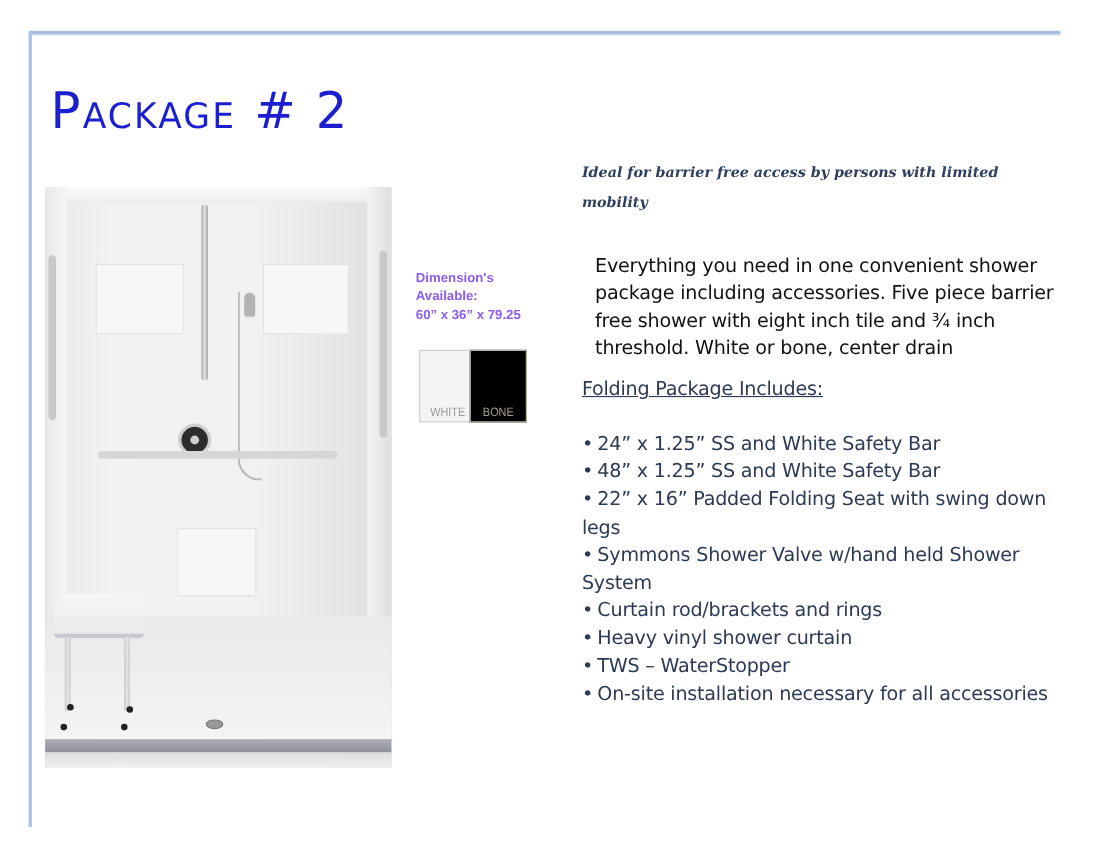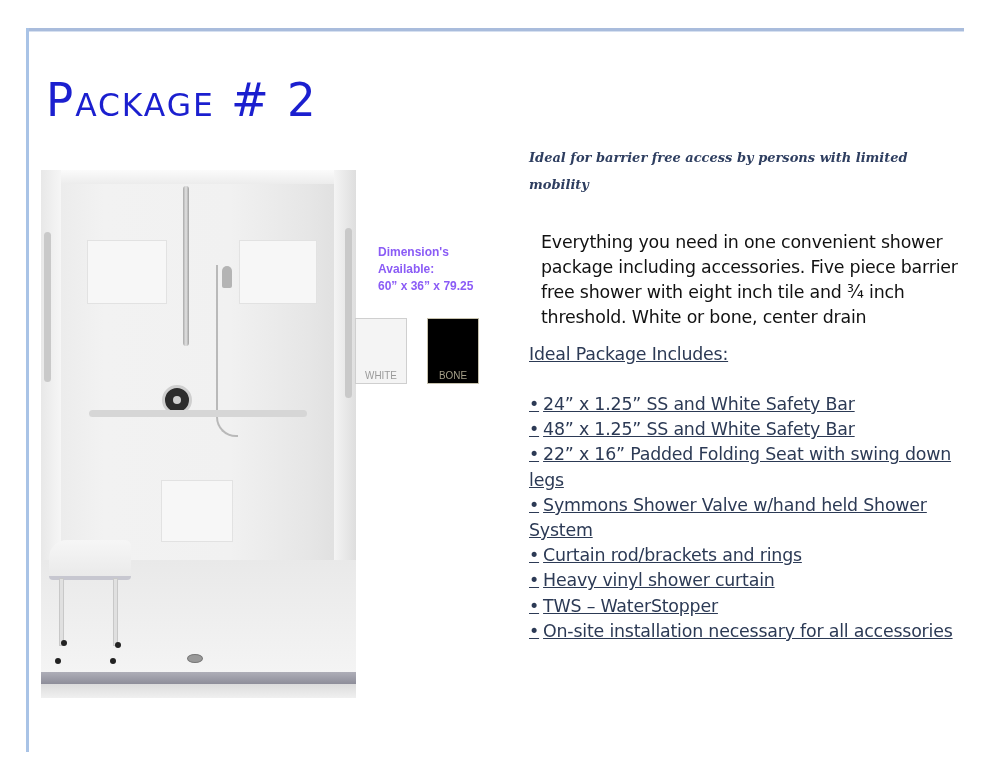--- a/index.html
+++ b/index.html
@@ -27,31 +27,31 @@
   .seat-leg { position: absolute; width: 3px; background: #e0e0e0; border: 1px solid #c8c8c8; }
   .seat-foot { position: absolute; width: 6px; height: 6px; border-radius: 50%; background: #222; }
   .floor { position: absolute; left: 0; right: 0; top: 390px; height: 112px; background: linear-gradient(#e9e9e9,#f4f4f4); }
   .drain { position: absolute; left: 146px; top: 484px; width: 14px; height: 7px; border-radius: 50%; background: #999; border: 1px solid #777; }
   .threshold { position: absolute; left: 0; right: 0; top: 502px; height: 12px; background: linear-gradient(#aeaeb8,#8e8e9a); }
   .threshold-base { position: absolute; left: 0; right: 0; top: 514px; height: 14px; background: linear-gradient(#dcdcdc,#f0f0f0); }
 
   
   .dims { position: absolute; left: 378px; top: 244px; font-family: "Liberation Sans", sans-serif; font-weight: bold; font-size: 12px; line-height: 17px; color: #8b5cf6; }
   .swatch { position: absolute; top: 318px; width: 52px; height: 66px; box-sizing: border-box; border: 1px solid #cfcfcf; }
-  .swatch-white { left: 355px; background: #f4f4f4; }
+  .swatch-white { left: 381px; background: #f4f4f4; }
   .swatch-bone { left: 427px; background: #000000; border-color: #c6c1ad; }
   .swatch-label { position: absolute; bottom: 2px; left: 0; right: 0; text-align: center; font-family: "Liberation Sans", sans-serif; font-size: 11px; color: #9a9a9a; transform: scaleX(0.9); }
   .swatch-bone .swatch-label { color: #a59f88; }
 
   
   .tagline { position: absolute; left: 529px; top: 144px; margin: 0; width: 440px; font-family: "DejaVu Serif", serif; font-style: italic; font-weight: bold; font-size: 13px; line-height: 27px; color: #2e3e60; }
   .desc { position: absolute; left: 529px; top: 218px; margin: 12px; width: 440px; font-family: "DejaVu Sans", sans-serif; font-size: 17.4px; line-height: 25px; color: #111; letter-spacing: -0.2px; }
   .includes-head { position: absolute; left: 529px; top: 342px; margin: 0; font-family: "DejaVu Sans", sans-serif; font-size: 17.4px; line-height: 25px; color: #2c3a55; text-decoration: underline; letter-spacing: -0.2px; }
   .includes-list { position: absolute; left: 529px; top: 392px; margin: 0; padding: 0; list-style: none; width: 440px; font-family: "DejaVu Sans", sans-serif; font-size: 17.4px; line-height: 25.2px; color: #2c3a55; letter-spacing: -0.2px; }
-  .includes-list li { margin: 0; padding: 0; text-decoration: underline; }
+  .includes-list li { margin: 0; padding: 0; }
   .bullet { margin-right: 4px; }
 </style>
 </head>
 <body>
 
 <div class="page-frame-top"></div>
 <div class="page-frame-left"></div>
 
 <h1 class="title">Package # 2</h1>
 
@@ -92,21 +92,21 @@
   <span class="swatch-label">WHITE</span>
 </div>
 <div class="swatch swatch-bone">
   <span class="swatch-label">BONE</span>
 </div>
 
 <p class="tagline">Ideal for barrier free access by persons with limited mobility</p>
 
 <p class="desc">Everything you need in one convenient shower package including accessories. Five piece barrier free shower with eight inch tile and ¾ inch threshold. White or bone, center drain</p>
 
-<p class="includes-head">Ideal Package Includes:</p>
+<p class="includes-head">Folding Package Includes:</p>
 
 <ul class="includes-list">
   <li><span class="bullet">•</span><span>24” x 1.25” SS and White Safety Bar</span></li>
   <li><span class="bullet">•</span><span>48” x 1.25” SS and White Safety Bar</span></li>
   <li><span class="bullet">•</span><span>22” x 16” Padded Folding Seat with swing down legs</span></li>
   <li><span class="bullet">•</span><span>Symmons Shower Valve w/hand held Shower System</span></li>
   <li><span class="bullet">•</span><span>Curtain rod/brackets and rings</span></li>
   <li><span class="bullet">•</span><span>Heavy vinyl shower curtain</span></li>
   <li><span class="bullet">•</span><span>TWS – WaterStopper</span></li>
   <li><span class="bullet">•</span><span>On-site installation necessary for all accessories</span></li>

